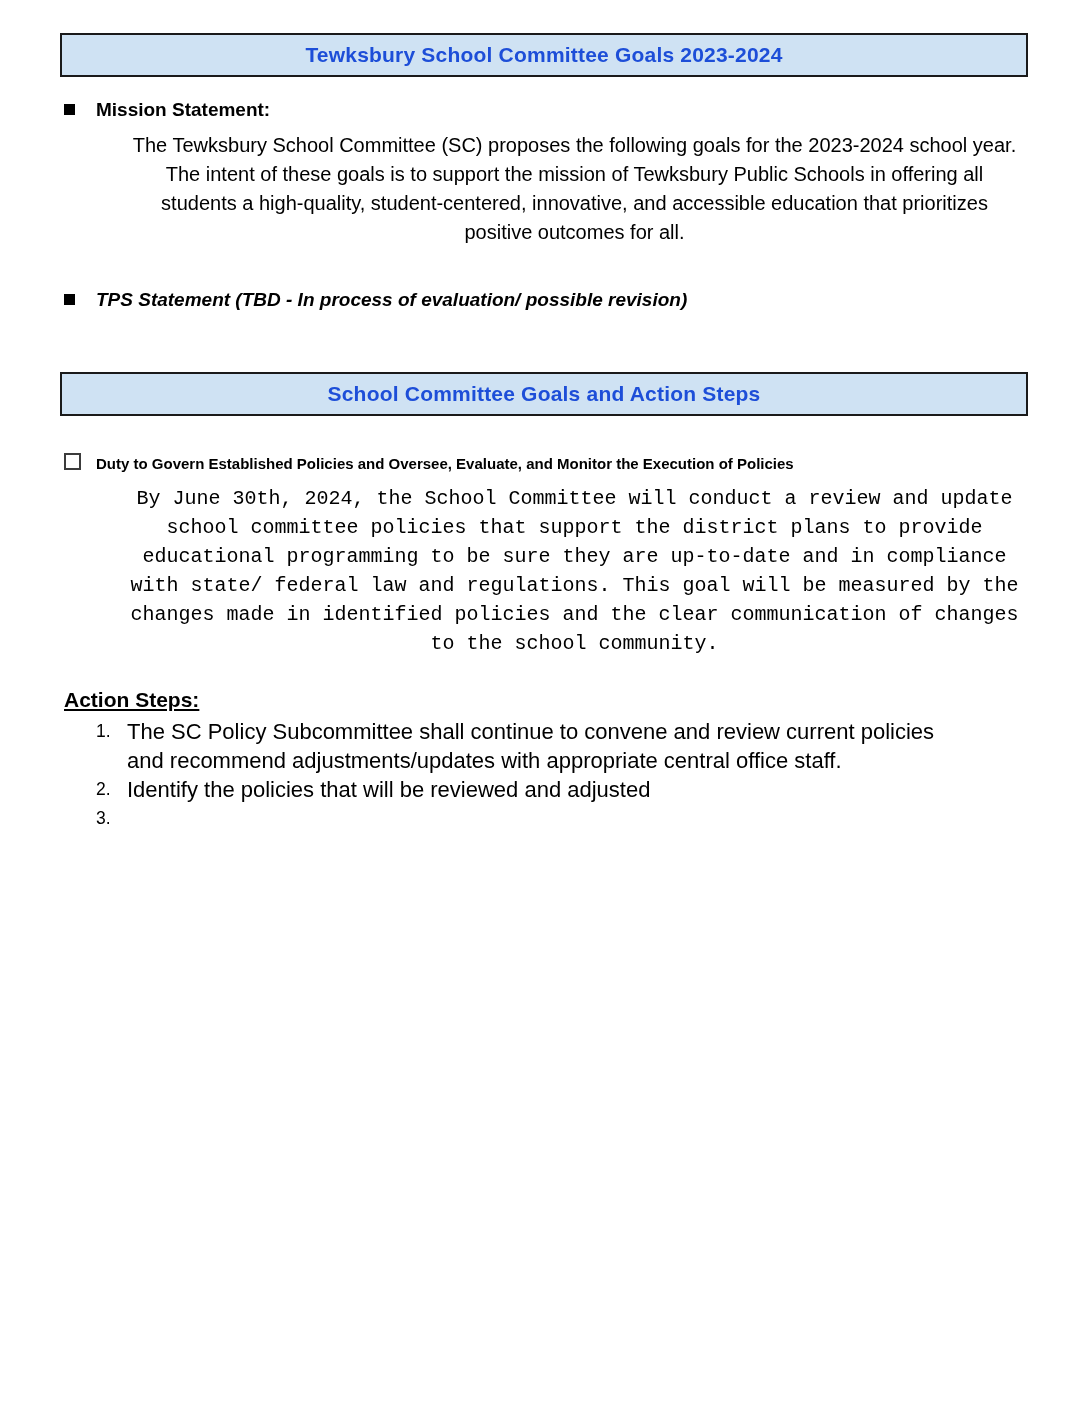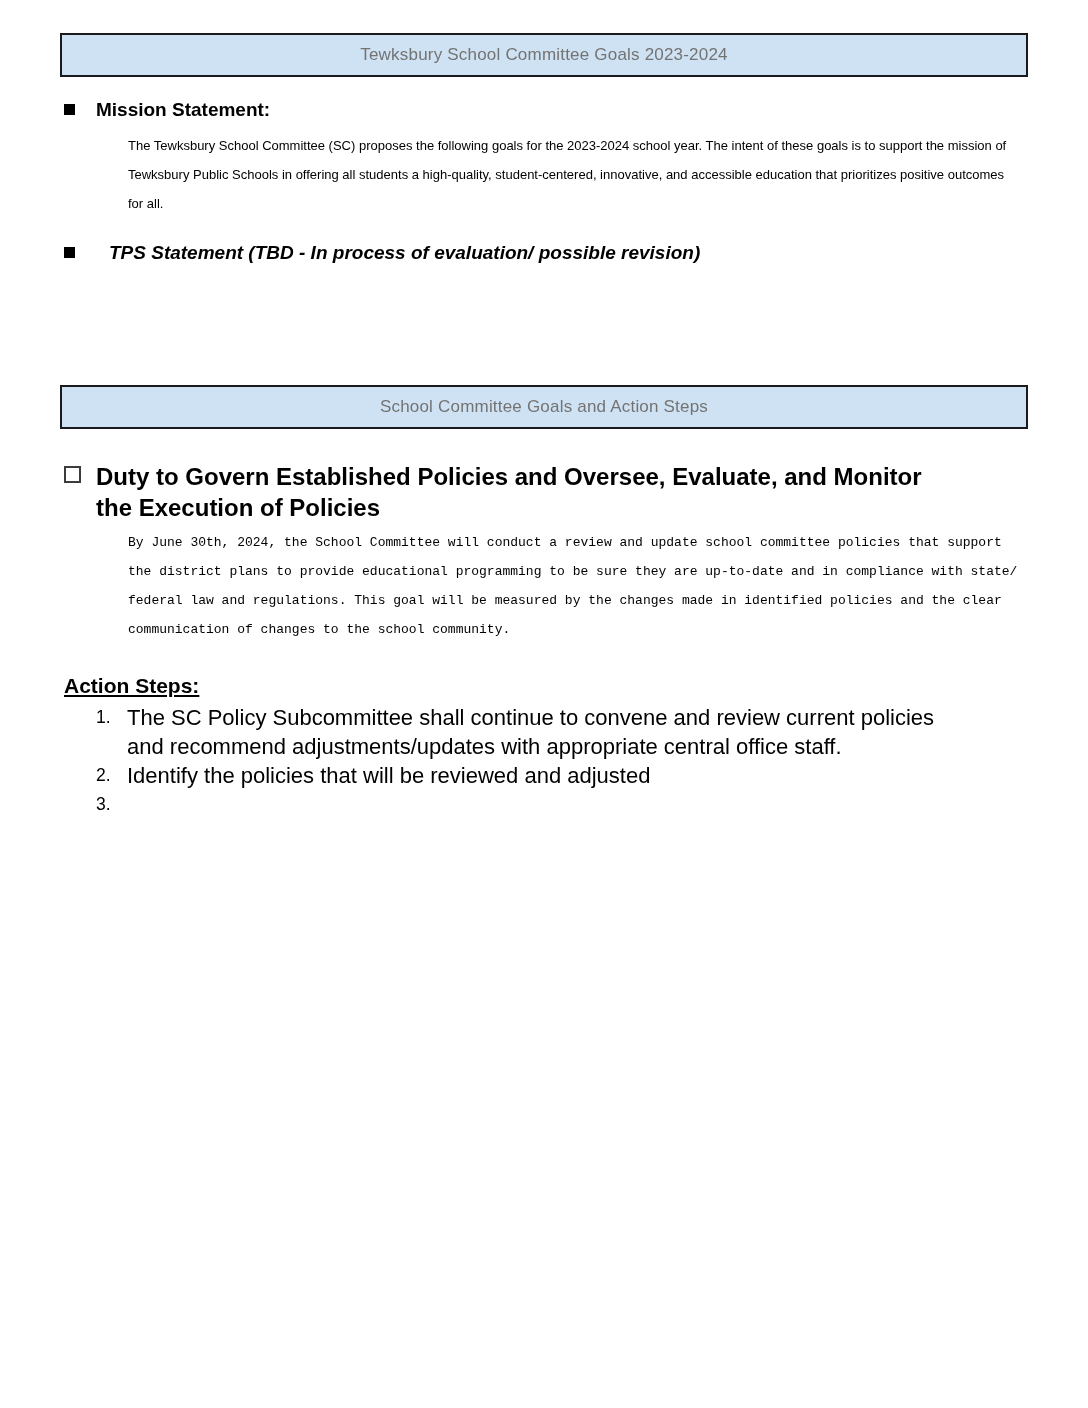--- a/index.html
+++ b/index.html
@@ -21,36 +21,36 @@
     margin: 0 60px;
     width: 968px;
     height: 44px;
     background: #cfe2f3;
     border: 2px solid #1a1a1a;
     display: flex;
     align-items: center;
     justify-content: center;
   }
   .title-box .title-text {
-    color: #737373;
-    font-weight: normal;
-    font-size: 17px;
+    color: #1d4ed8;
+    font-weight: bold;
+    font-size: 21px;
     letter-spacing: 0.2px;
   }
   .box1 { margin-top: 33px; }
-  .box2 { margin-top: 120px; align-items: center; }
+  .box2 { margin-top: 60px; align-items: center; }
 
   .bullet-row {
     display: flex;
     align-items: flex-start;
     margin-left: 64px;
     margin-right: 60px;
   }
   .mission-row { margin-top: 20px; }
-  .tps-row { margin-top: 22px; gap: 13px; }
+  .tps-row { margin-top: 40px; }
 
   .sq-bullet {
     flex: 0 0 auto;
     width: 11px;
     height: 11px;
     background: #000000;
     margin-top: 7px;
     margin-right: 21px;
   }
   .bullet-label {
@@ -60,42 +60,43 @@
   }
   .tps-label {
     font-weight: bold;
     font-style: italic;
     font-size: 19px;
     line-height: 25px;
   }
   .body-para {
     margin: 9px 60px 0 128px;
     width: 893px;
-    font-size: 13px;
+    font-size: 20px;
     line-height: 29px;
+    text-align: center;
   }
   .goal-row {
     display: flex;
     align-items: flex-start;
     margin-left: 64px;
     margin-right: 60px;
     margin-top: 32px;
   }
   .checkbox {
     flex: 0 0 auto;
     width: 17px;
     height: 17px;
     border: 2px solid #3c3c3c;
     background: #ffffff;
     margin-top: 5px;
     margin-right: 15px;
   }
   .goal-title {
     font-weight: bold;
-    font-size: 24px;
+    font-size: 15px;
     line-height: 31px;
     width: 860px;
   }
   .goal-para { margin-top: 5px; font-family: Liberation Mono, monospace; }
 
   .action-steps-label {
     margin: 30px 60px 0 64px;
     font-weight: bold;
     font-size: 21px;
     text-decoration: underline;

